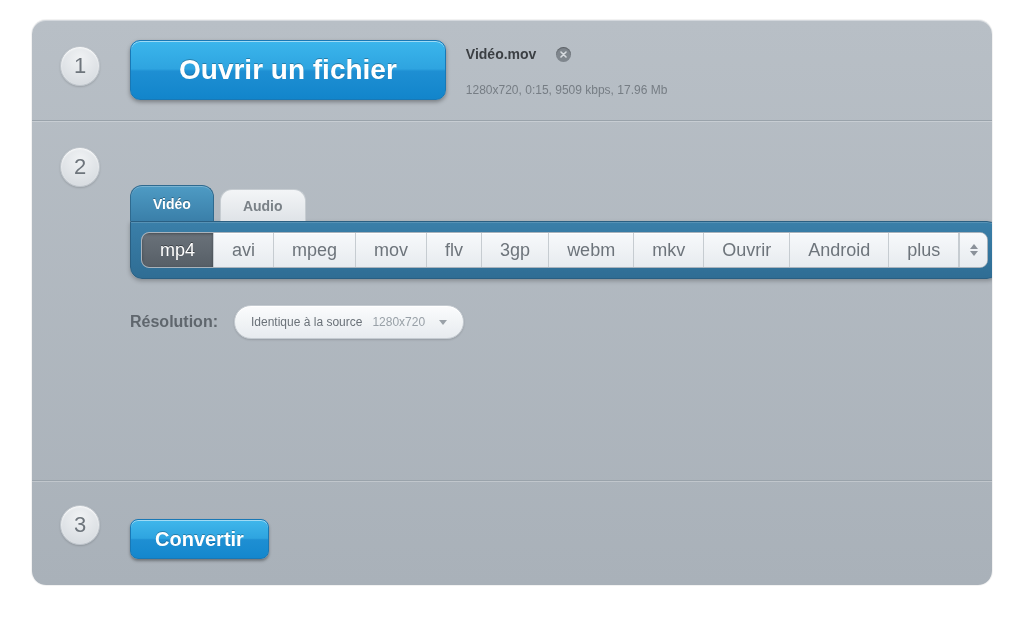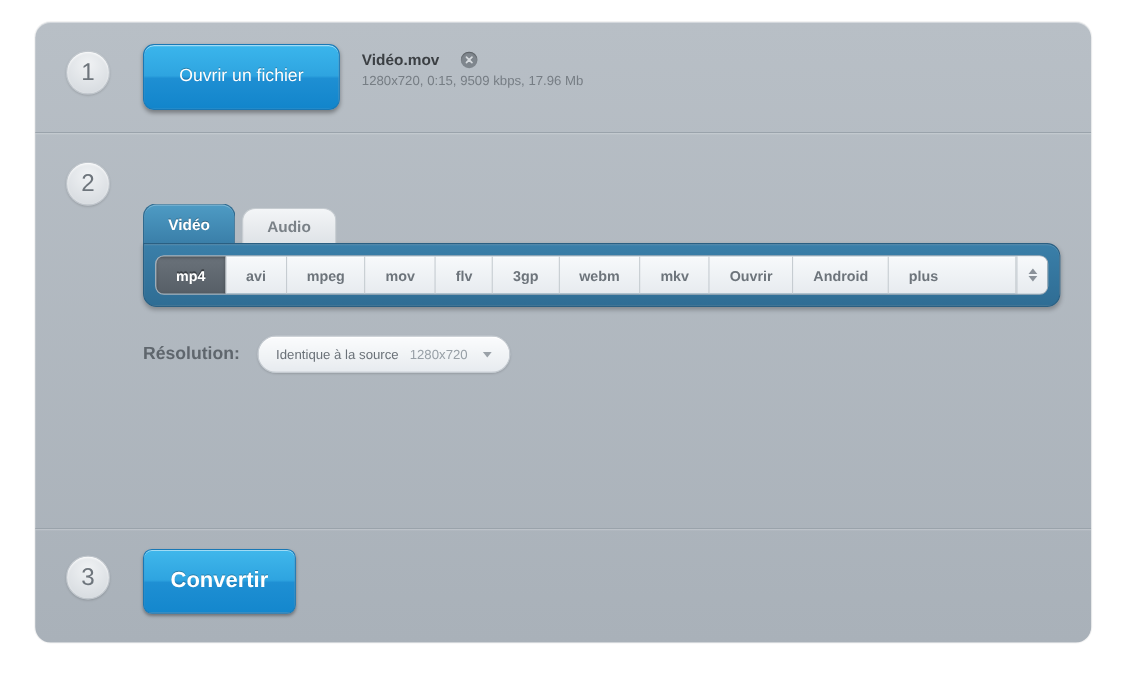--- a/index.html
+++ b/index.html
@@ -35,60 +35,61 @@
     font-weight: 500;
     display: flex; align-items: center; justify-content: center;
     margin-right: 30px;
     flex-shrink: 0;
     margin-top: 6px;
   }
   .big-btn {
     display: inline-flex;
     align-items: center;
     justify-content: center;
-    padding: 0 32px;
+    padding: 0 48px;
     height: 60px;
     border-radius: 10px;
     background: linear-gradient(to bottom, #3bb6ec 0%, #2ea4e0 48%, #1e8fd3 52%, #1285cb 100%);
     box-shadow: inset 0 1px 0 rgba(255,255,255,0.5), 0 2px 4px rgba(0,0,0,0.35);
     color: #fff;
-    font-size: 16px;
-    font-weight: 400;
+    font-size: 28px;
+    font-weight: 700;
     text-shadow: 0 -1px 0 rgba(0,0,0,0.25);
     border: 1px solid #1978b5;
     cursor: pointer;
   }
   .small-blue-btn {
     display: inline-flex;
     align-items: center; justify-content: center;
     padding: 0 24px;
-    height: 59px;
+    height: 40px;
     border-radius: 8px;
     background: linear-gradient(to bottom, #40b7eb 0%, #2ea4e0 48%, #1e8fd3 52%, #1487cd 100%);
     box-shadow: inset 0 1px 0 rgba(255,255,255,0.5), 0 2px 3px rgba(0,0,0,0.35);
     color: #fff;
     font-size: 20px;
     font-weight: 700;
     text-shadow: 0 -1px 0 rgba(0,0,0,0.25);
     border: 1px solid #1978b5;
     cursor: pointer;
+    margin-top: 20px;
   }
   .file-meta { margin-left: 20px; padding-top: 6px; }
   .file-name-row { display: flex; align-items: center; gap: 20px; }
   .file-name { font-size: 14px; font-weight: 700; color: #3b3f43; }
   .close-badge {
     width: 15px; height: 15px; border-radius: 50%;
     background: #7f868d;
     color: #d6dade;
     display: flex; align-items: center; justify-content: center;
     font-size: 10px; line-height: 1;
     cursor: pointer;
     box-shadow: inset 0 1px 1px rgba(0,0,0,0.3);
   }
-  .file-details { font-size: 12px; color: #767d84; margin-top: 4px; }
+  .file-details { font-size: 12px; color: #767d84; margin-top: 21px; }
 
   
   .step2-body { flex: 1; }
   .tabs { display: flex; align-items: flex-end; gap: 6px; }
   .tab {
     height: 36px;
     padding: 0 22px;
     border-radius: 12px 12px 0 0;
     display: flex; align-items: center;
     font-size: 14px; font-weight: 700;
@@ -125,21 +126,21 @@
     background: linear-gradient(to bottom, #f7f9fb, #e7ebef);
     border-radius: 8px;
     overflow: hidden;
     border: 1px solid #a9b3bc;
     height: 36px;
     box-shadow: inset 0 1px 0 #fff;
   }
   .fmt {
     padding: 0 18px;
     display: flex; align-items: center;
-    font-size: 13px; font-weight: 700;
+    font-size: 18px; font-weight: 400;
     color: #6d747b;
     border-right: 1px solid #c6ccd1;
     cursor: pointer;
   }
   .fmt:last-of-type { border-right: none; }
   .fmt.selected {
     background: linear-gradient(to bottom, #6a727a, #575f67);
     color: #fff;
     text-shadow: 0 -1px 0 rgba(0,0,0,0.4);
     box-shadow: inset 0 1px 3px rgba(0,0,0,0.35);

